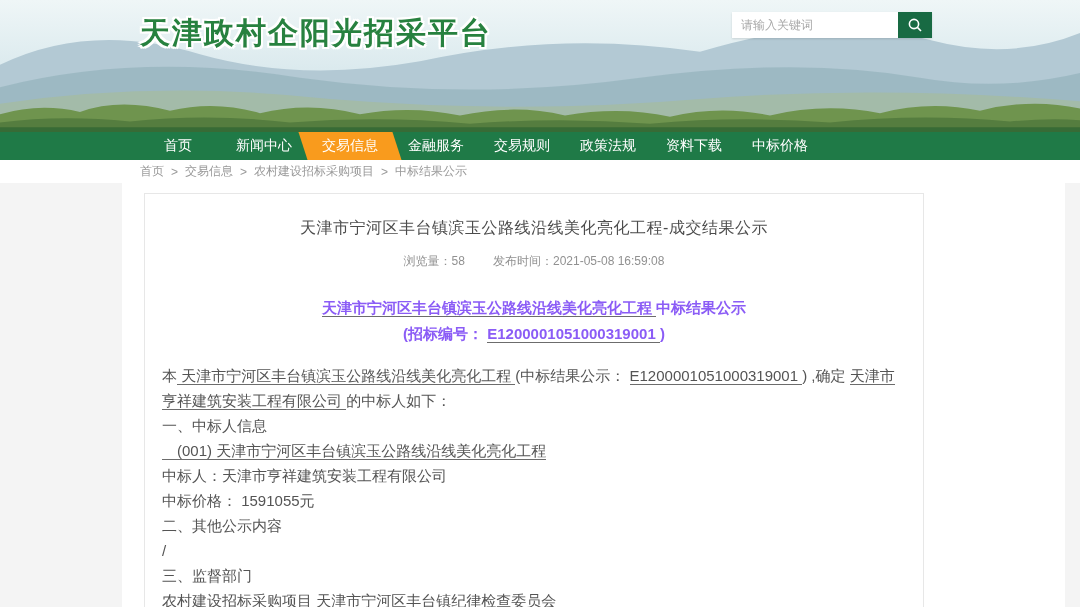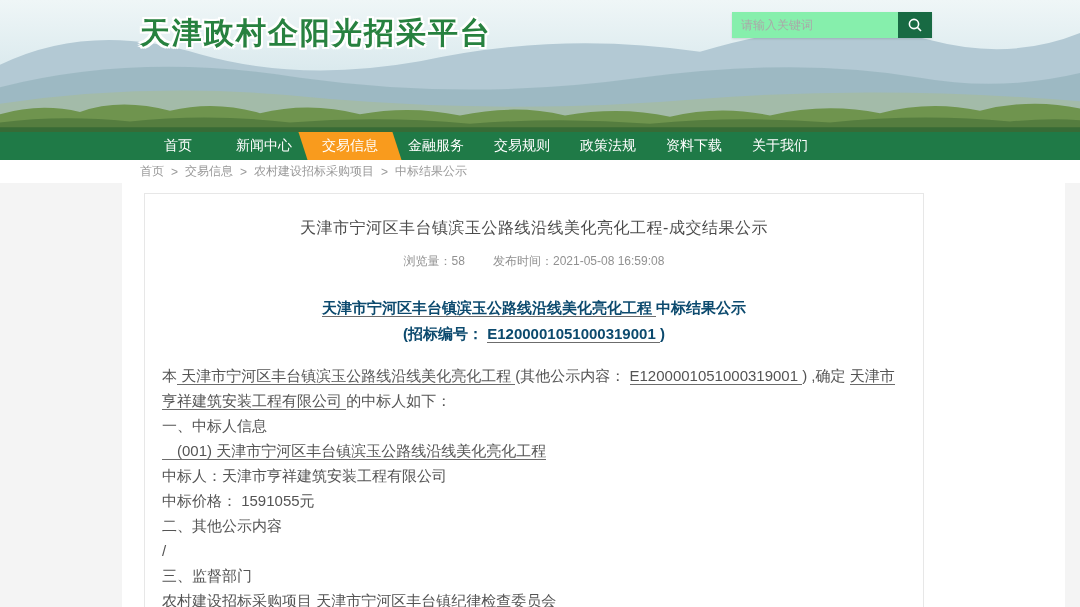--- a/index.html
+++ b/index.html
@@ -17,21 +17,21 @@
     position: absolute; left: 140px; top: 13px;
     font-size: 30px; font-weight: bold; letter-spacing: 2px;
     color: #27813f;
     text-shadow: -2px -2px 0 #fff, 2px -2px 0 #fff, -2px 2px 0 #fff, 2px 2px 0 #fff,
                  0 -2px 0 #fff, 0 2px 0 #fff, -2px 0 0 #fff, 2px 0 0 #fff;
   }
   .search { position: absolute; left: 732px; top: 12px; display: flex; height: 26px;
             box-shadow: 0 1px 2px rgba(0,0,0,.12); }
   .search input {
     width: 166px; height: 26px; border: none; outline: none;
-    padding: 0 9px; font-size: 12px; color: #333; background: #86efac;
+    padding: 0 9px; font-size: 12px; color: #333; background: #ffffff;
     font-family: inherit;
   }
   .search input::placeholder { color: #a9a9a9; }
   .search-btn {
     width: 34px; height: 26px; border: none; background: #186a43;
     display: flex; align-items: center; justify-content: center; cursor: pointer;
   }
 
   
   .nav { height: 28px; background: #1f7a47; display: flex; padding-left: 135px; }
@@ -61,21 +61,21 @@
   }
 
   .article-title { text-align: center; font-size: 16px; font-weight: 400; color: #4c4c4c; letter-spacing: .5px; }
   .meta { text-align: center; margin-top: 14px; font-size: 12px; color: #919191; }
   .meta .gap { display: inline-block; width: 28px; }
 
   .header-lines { margin-top: 25px; }
   .line { font-size: 15px; color: #545454; line-height: 25px; }
   .header-lines .line { line-height: 26px; }
   .center { text-align: center; }
-  .b { font-weight: 600; color: #0c4a6e; }
+  .b { font-weight: 600; color: #8b5cf6; }
   .u { border-bottom: 1px solid #6c6c6c; }
   .body-lines { margin-top: 16px; }
 </style>
 </head>
 <body>
 
 <div class="banner">
   <svg class="scene" viewBox="0 0 1080 112" preserveAspectRatio="none" aria-hidden="true">
     <defs>
       <linearGradient id="sky" x1="0" y1="0" x2="0" y2="1">
@@ -129,21 +129,21 @@
     <a class="nav-item">
 
     <span class="nav-label">政策法规</span>
   </a>
     <a class="nav-item">
 
     <span class="nav-label">资料下载</span>
   </a>
     <a class="nav-item">
 
-    <span class="nav-label">关于我们</span>
+    <span class="nav-label">中标价格</span>
   </a>
   </div>
 
 <div class="breadcrumb-bar" id="breadcrumb">
     <span class="crumb">首页</span>
     <span class="crumb-sep">&gt;</span>
     <span class="crumb">交易信息</span>
     <span class="crumb-sep">&gt;</span>
     <span class="crumb">农村建设招标采购项目</span>
     <span class="crumb-sep">&gt;</span>
@@ -159,21 +159,21 @@
       <div class="meta">
         <span>浏览量：</span><span>58</span><span class="gap"></span><span>发布时间：</span><span>2021-05-08 16:59:08</span>
       </div>
 
       <div class="header-lines" id="header-lines">
           <p class="line center b"><span class="u"> 天津市宁河区丰台镇滨玉公路线沿线美化亮化工程 </span><span> 中标结果公示</span></p>
           <p class="line center b"><span>(招标编号： </span><span class="u">E1200001051000319001 </span><span>)</span></p>
         </div>
 
       <div class="body-lines" id="body-lines">
-          <p class="line"><span>本</span><span class="u"> 天津市宁河区丰台镇滨玉公路线沿线美化亮化工程 </span><span> (其他公示内容： </span><span class="u">E1200001051000319001 </span><span>) ,确定 </span><span class="u">天津市亨祥建筑安装工程有限公司 </span><span>的中标人如下：</span></p>
+          <p class="line"><span>本</span><span class="u"> 天津市宁河区丰台镇滨玉公路线沿线美化亮化工程 </span><span> (中标结果公示： </span><span class="u">E1200001051000319001 </span><span>) ,确定 </span><span class="u">天津市亨祥建筑安装工程有限公司 </span><span>的中标人如下：</span></p>
           <p class="line"><span>一、中标人信息</span></p>
           <p class="line"><span class="u">　(001) 天津市宁河区丰台镇滨玉公路线沿线美化亮化工程  </span></p>
           <p class="line"><span>中标人：天津市亨祥建筑安装工程有限公司</span></p>
           <p class="line"><span>中标价格：  1591055元</span></p>
           <p class="line"><span>二、其他公示内容</span></p>
           <p class="line"><span>/</span></p>
           <p class="line"><span>三、监督部门</span></p>
           <p class="line"><span>农村建设招标采购项目</span><span class="u"> 天津市宁河区丰台镇纪律检查委员会</span></p>
           <p class="line"><span>四、联系方式</span></p>
         </div>

